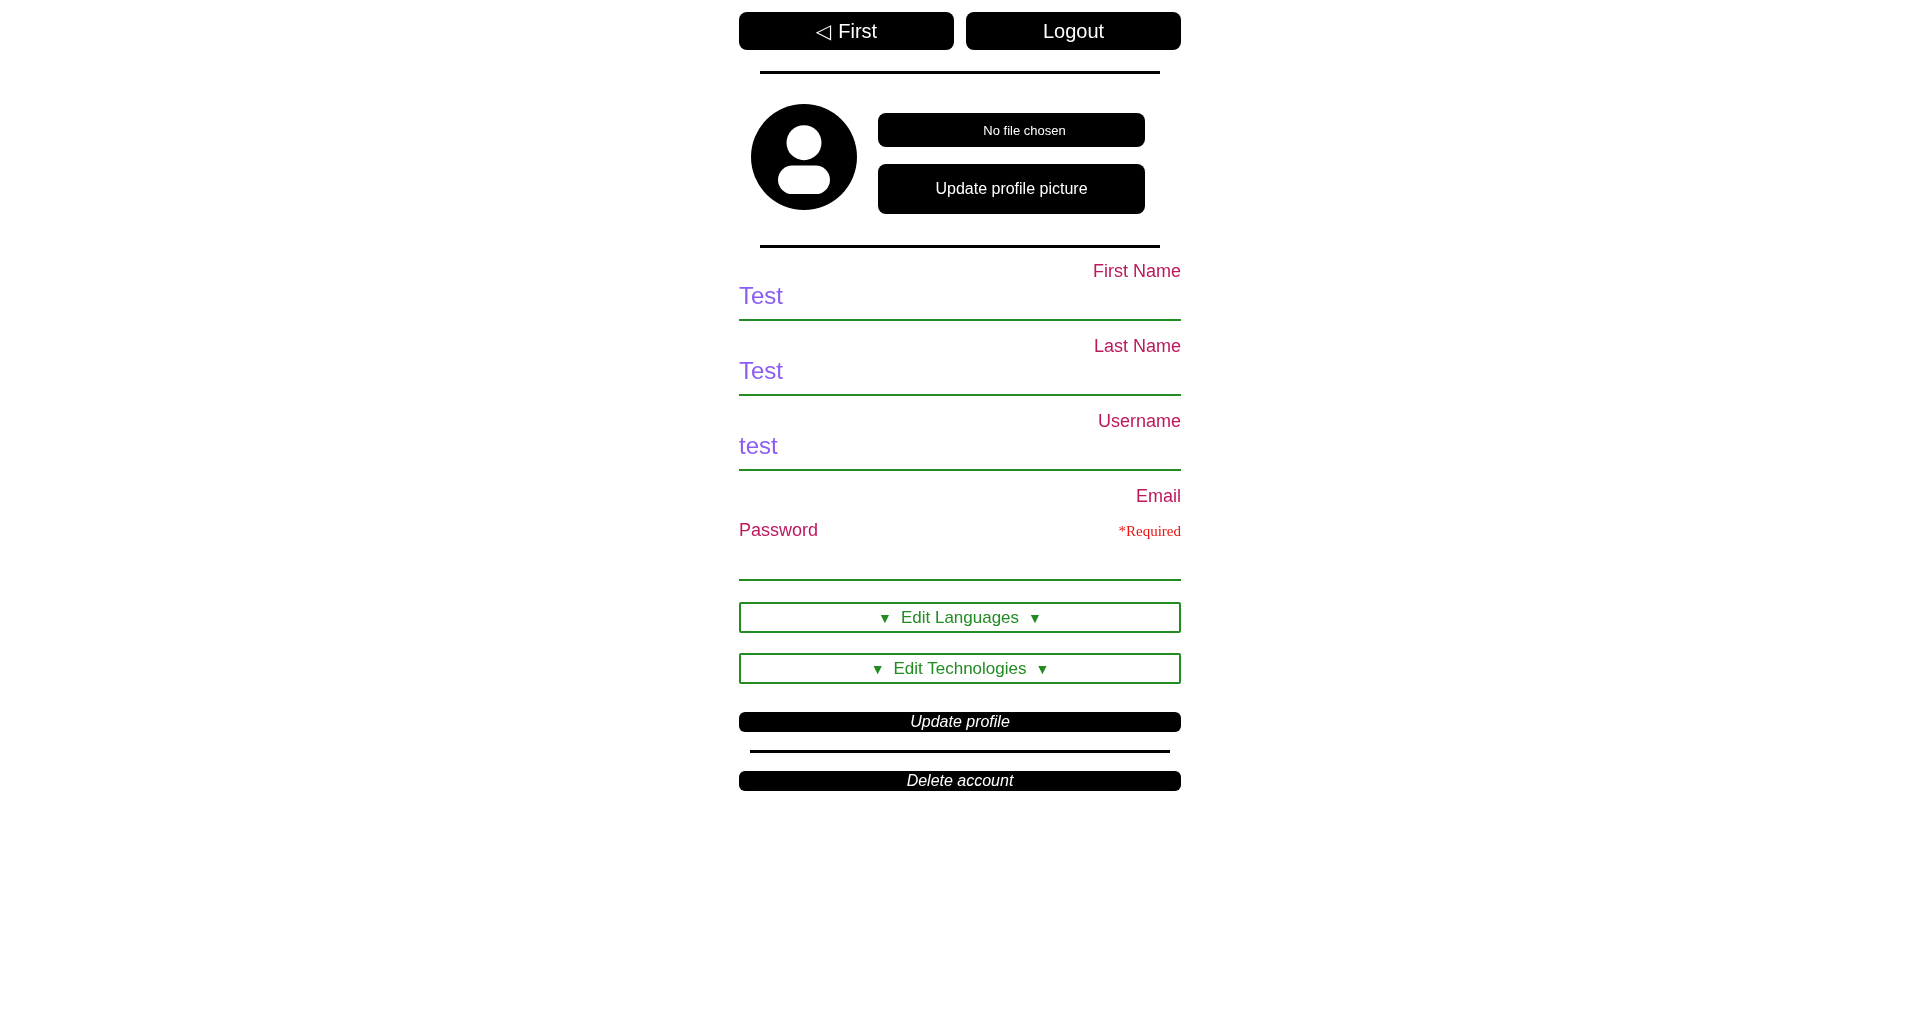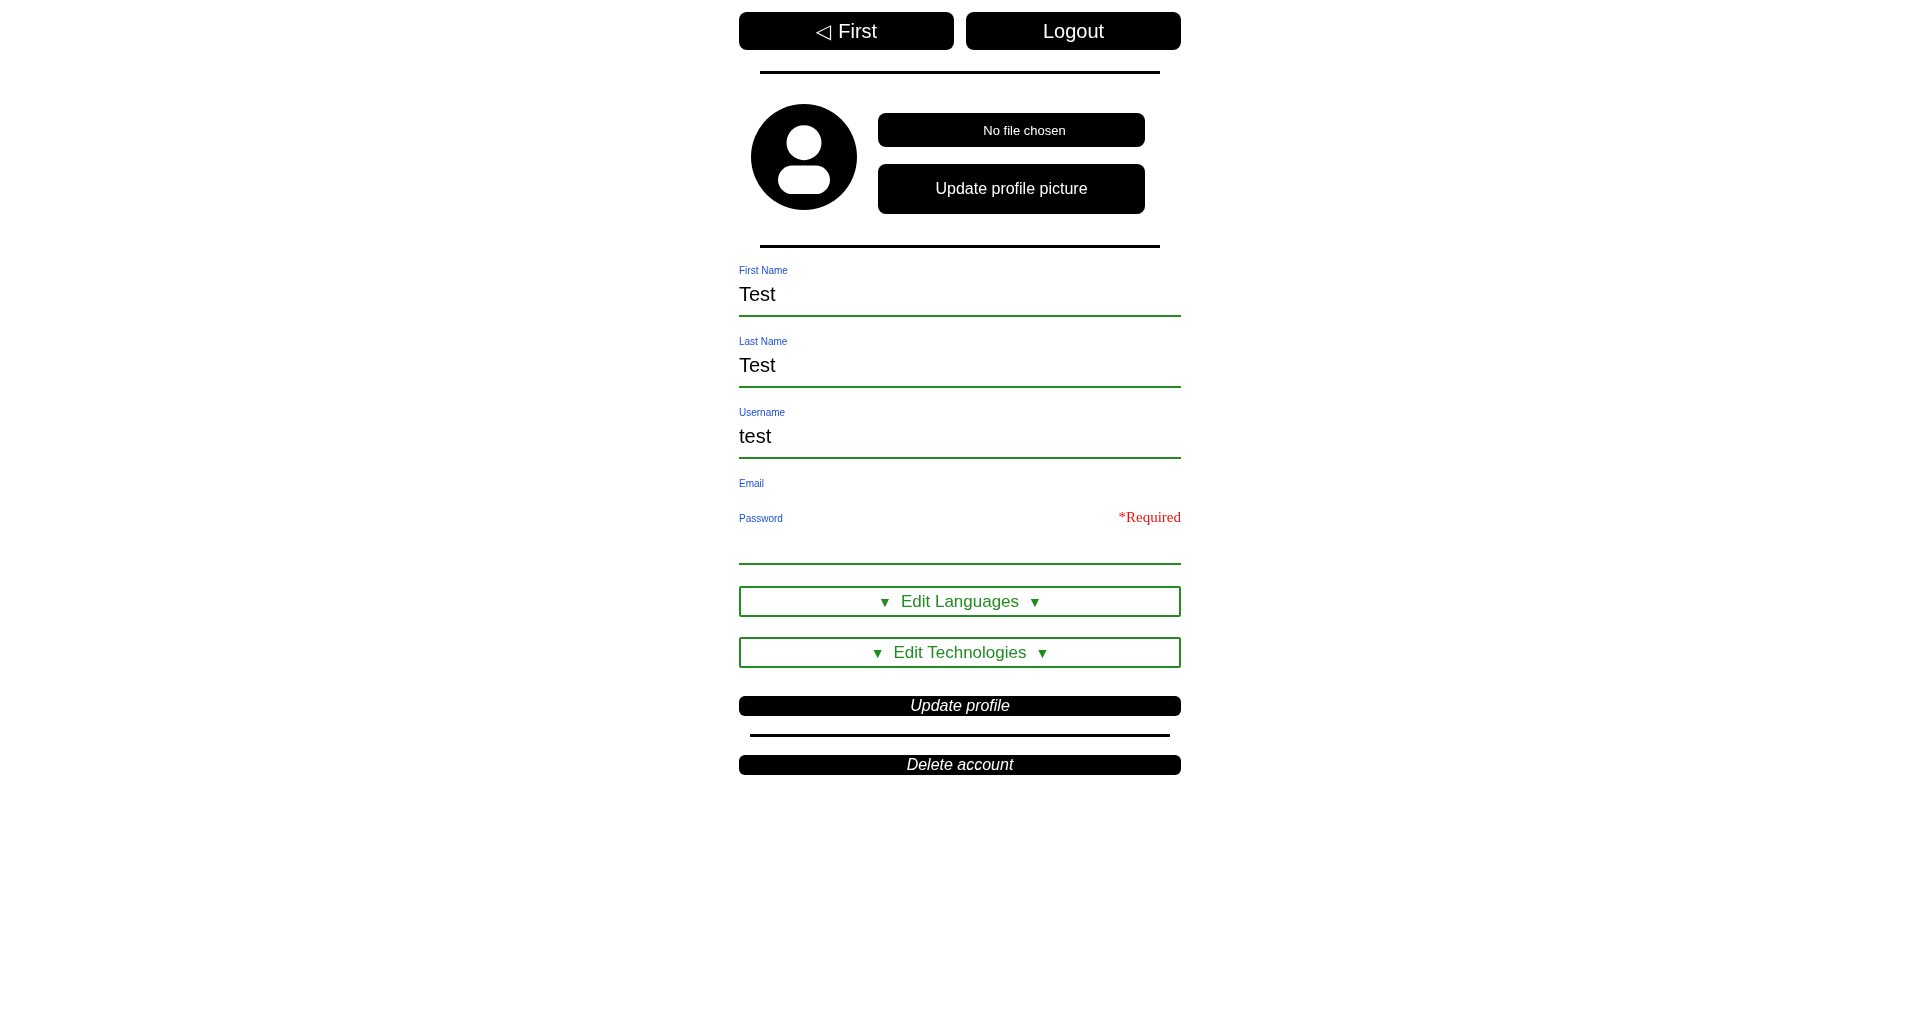--- a/index.html
+++ b/index.html
@@ -33,30 +33,30 @@
   .avatar-row { display: flex; margin-top: 30px; padding-left: 12px; }
   .avatar { width: 106px; height: 106px; flex: none; }
   .file-col { margin-left: 21px; width: 267px; display: flex; flex-direction: column; }
   .file-pill { height: 34px; border-radius: 8px; margin-top: 9px; font-size: 13px; padding-left: 32px; }
   .pic-btn  { height: 50px; border-radius: 8px; margin-top: 17px; font-size: 16px; }
   .divider2 { margin-top: 31px; }
   
   .form { margin-top: 14px; }
   .field { margin-bottom: 16px; }
   .label-row { display: flex; justify-content: space-between; align-items: baseline; }
-  .field-label { color: #1d4ed8; font-size: 10px; line-height: 18px; display: block; }
+  .field-label { color: #be185d; font-size: 18px; line-height: 18px; display: block; text-align: right; }
   .required-note { color: #ee1111; font-size: 15px; font-family: Liberation Serif, serif; }
   .field input {
     display: block; width: 100%;
     border: none; border-bottom: 2px solid #228B22;
     outline: none; background: transparent;
     font-family: "Liberation Sans", sans-serif;
-    font-size: 20px; line-height: 24px;
+    font-size: 24px; line-height: 24px;
     padding: 2px 0 9px 0; margin: 0;
-    color: #000000;
+    color: #8b5cf6;
   }
   
   .btn-green {
     width: 100%; height: 31px;
     background: #fff; color: #228B22;
     border: 2px solid #228B22; border-radius: 2px;
     font-family: "Liberation Sans", sans-serif;
     font-size: 17px; cursor: pointer;
     display: flex; align-items: center; justify-content: center; gap: 9px;
   }

